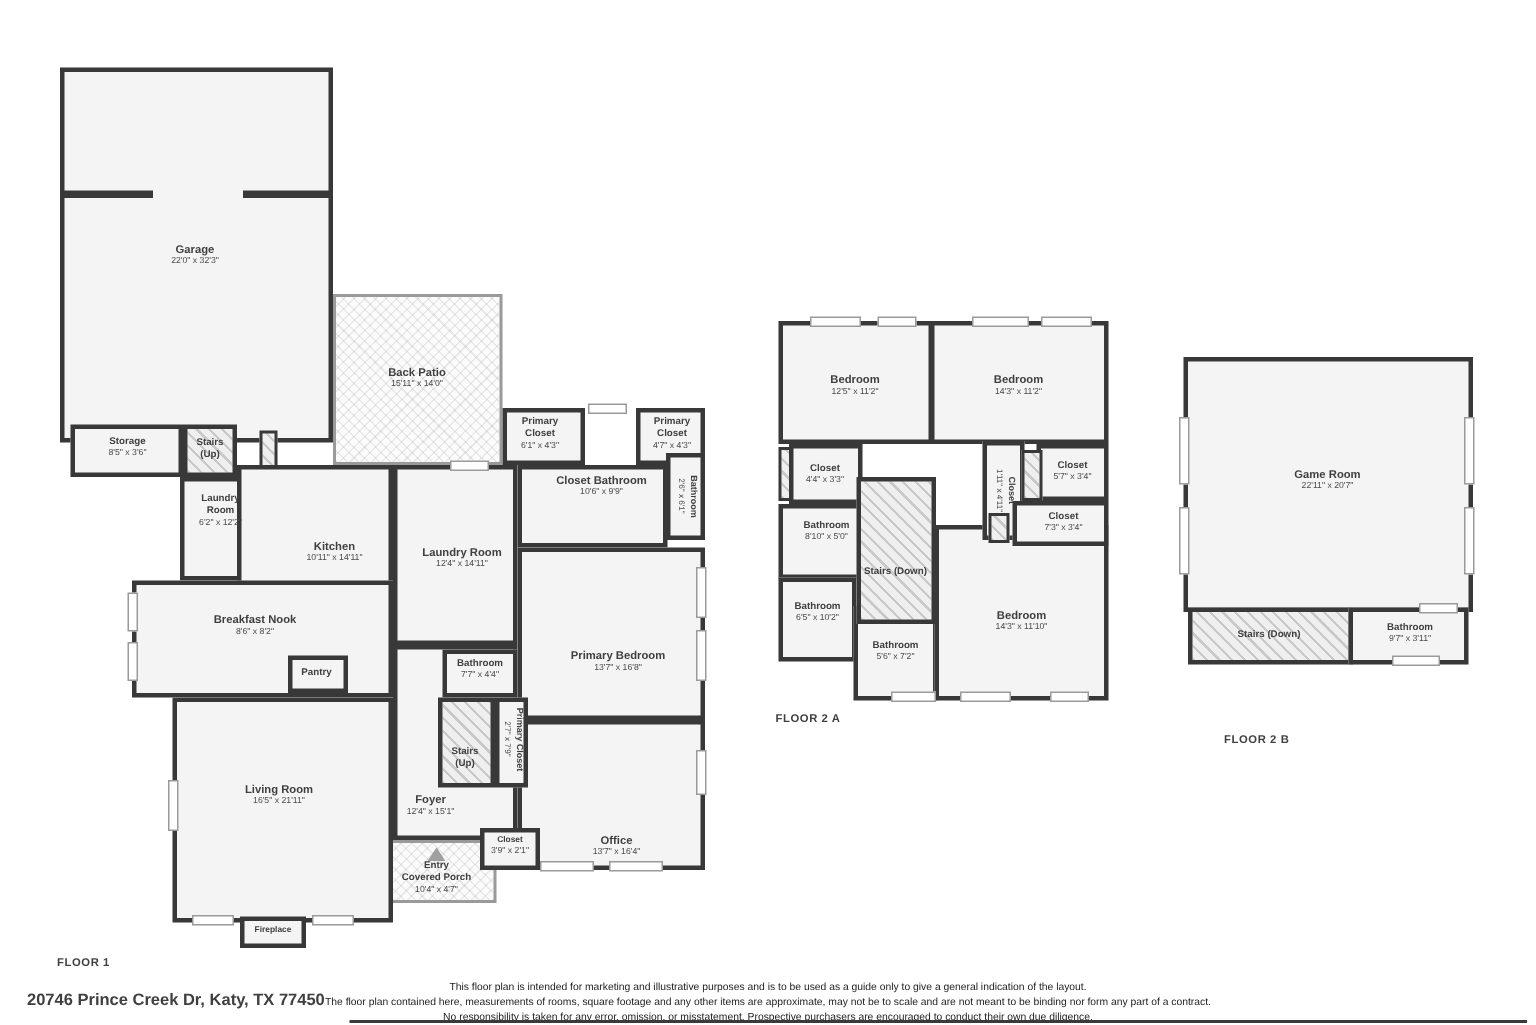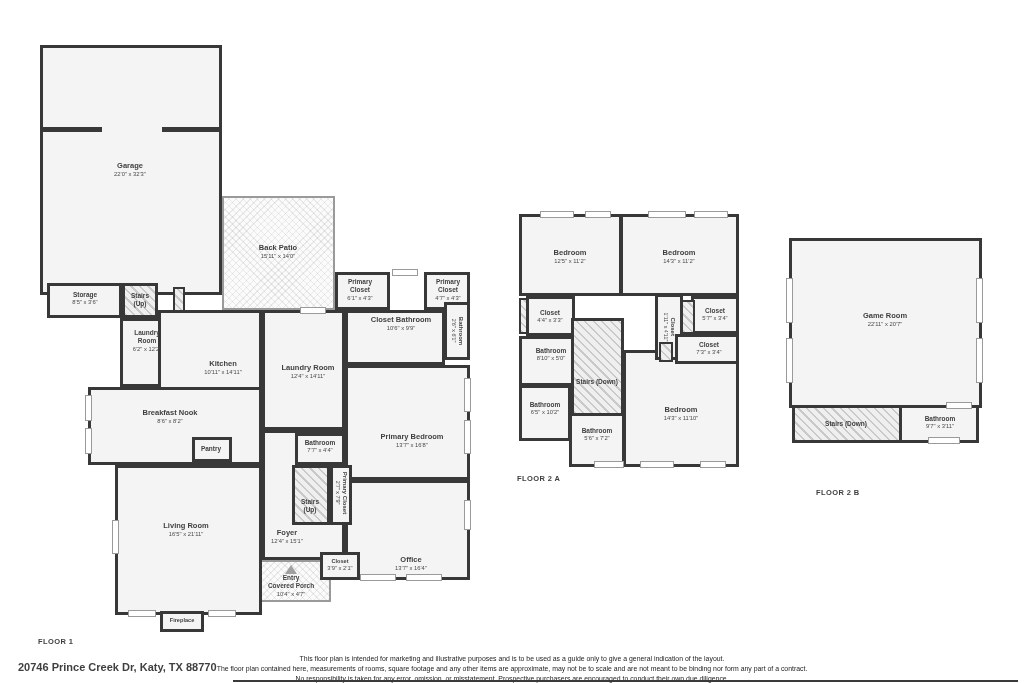--- a/index.html
+++ b/index.html
@@ -262,21 +262,21 @@
     <div class="room-label sm" style="left:846px;top:424px;">
       <span class="rn">Stairs (Down)</span>
     </div>
     <div class="room-label sm" style="left:940px;top:423px;">
       <span class="rn">Bathroom</span>
       <span class="rd">9'7" x 3'11"</span>
     </div>
     <div class="floor-label" style="left:816px;top:448px;margin-top:40px;">FLOOR 2 B</div>
   </div>
 
-  <div class="address">20746 Prince Creek Dr, Katy, TX 88770</div>
+  <div class="address">20746 Prince Creek Dr, Katy, TX 77450</div>
   <div class="disclaimer">
     <span>This floor plan is intended for marketing and illustrative purposes and is to be used as a guide only to give a general indication of the layout.</span><br>
     <span>The floor plan contained here, measurements of rooms, square footage and any other items are approximate, may not be to scale and are not meant to be binding nor form any part of a contract.</span><br>
     <span>No responsibility is taken for any error, omission, or misstatement. Prospective purchasers are encouraged to conduct their own due diligence.</span>
   </div>
   <div class="bottom-line"></div>
 
 </div>
 
 </body></html>

